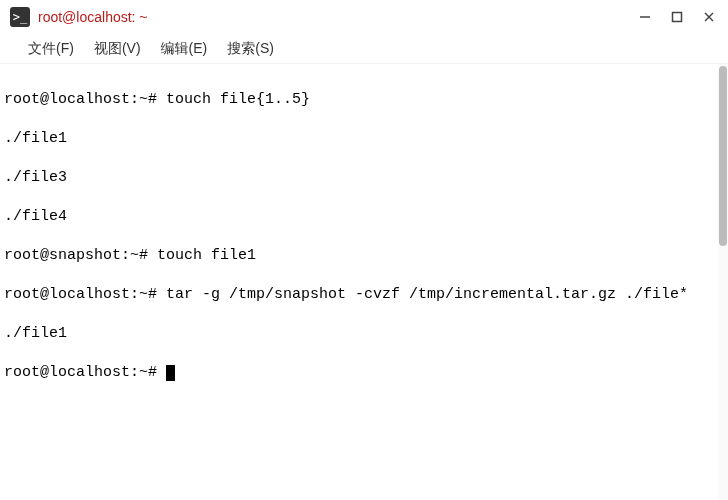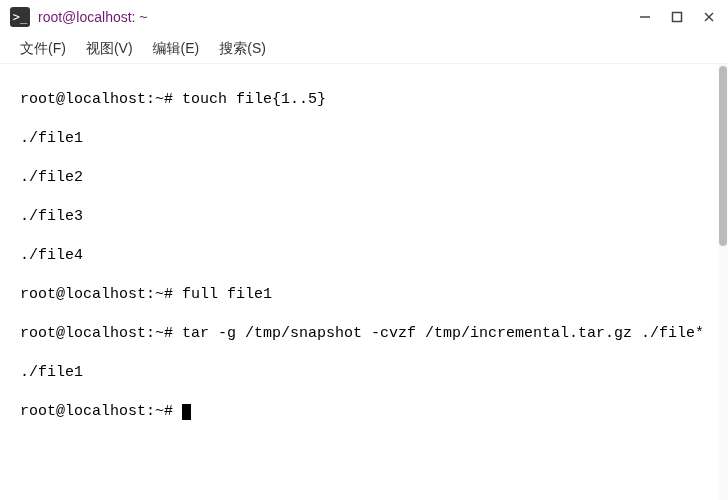--- a/index.html
+++ b/index.html
@@ -25,21 +25,21 @@
       display: flex;
       align-items: center;
       justify-content: center;
       color: #fff;
       font-family: monospace;
       font-size: 12px;
       margin-right: 8px;
     }
     .title-text {
       font-size: 14px;
-      color: #701a75;
+      color: #b91c1c;
       flex: 1;
     }
     .window-controls {
       display: flex;
       gap: 14px;
       align-items: center;
     }
     .win-btn {
       width: 18px;
       height: 18px;
@@ -47,21 +47,21 @@
       align-items: center;
       justify-content: center;
       cursor: pointer;
       color: #444;
     }
     .win-btn svg { display: block; }
     .menubar {
       height: 30px;
       display: flex;
       align-items: center;
-      padding: 0 12px;
+      padding: 0 20px;
       gap: 4px;
       background: #fff;
       border-bottom: 1px solid rgba(0,0,0,0.05);
     }
     .menu-item {
       padding: 4px 8px;
       font-size: 14px;
       color: #333;
       cursor: pointer;
     }
@@ -70,21 +70,21 @@
       color: #000;
       font-family: "Courier New", monospace;
       font-size: 15px;
       line-height: 1.3;
       padding: 6px 4px;
       white-space: pre;
       position: relative;
       height: calc(500px - 64px);
       overflow: hidden;
     }
-    .term-row { display: block; margin-left: 16px; }
+    .term-row { display: block; }
     .cursor {
       display: inline-block;
       width: 9px;
       height: 16px;
       background: #000;
       vertical-align: text-bottom;
     }
     .scrollbar {
       position: absolute;
       right: 0;
@@ -134,23 +134,22 @@
 <div class="menubar">
   <div class="menu-item">文件(F)</div>
   <div class="menu-item">视图(V)</div>
   <div class="menu-item">编辑(E)</div>
   <div class="menu-item">搜索(S)</div>
 </div>
 
 <div class="terminal-body">
 <span class="term-row">root@localhost:~# touch file{1..5}</span>
 <span class="term-row">./file1</span>
-<span class="term-row">./file2</span>
 <span class="term-row">./file3</span>
 <span class="term-row">./file4</span>
-<span class="term-row">root@localhost:~# full file1</span>
+<span class="term-row">root@snapshot:~# touch file1</span>
 <span class="term-row">root@localhost:~# tar -g /tmp/snapshot -cvzf /tmp/incremental.tar.gz ./file*</span>
 <span class="term-row">./file1</span>
 <span class="term-row"><span>root@localhost:~# </span><span class="cursor"></span></span>
   <div class="scrollbar">
     <div class="scrollbar-thumb"></div>
   </div>
 </div>
 
 </body></html>

